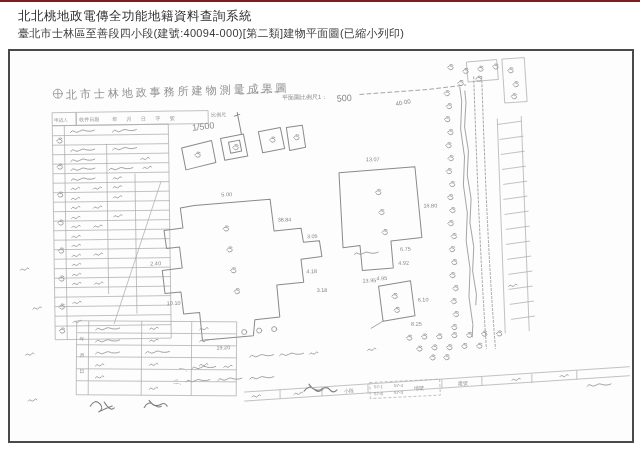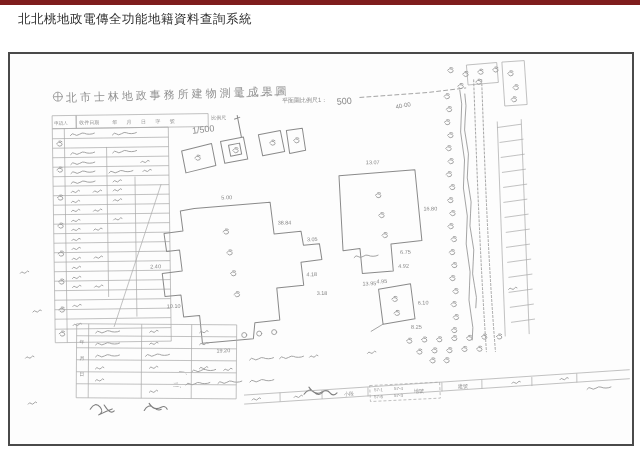--- a/index.html
+++ b/index.html
@@ -1,21 +1,21 @@
 <!DOCTYPE html>
 <html><head>
 <meta charset="utf-8">
 <style>
   html,body{margin:0;padding:0;}
   .page{
     position:relative;
     width:640px;height:452px;
     background:#ffffff;
     font-family:"Liberation Sans","DejaVu Sans",sans-serif;
-    border-top:5px solid #7f1d1d;
+    border-top:2px solid #7f1d1d;
     box-sizing:border-box;
     overflow:hidden;
   }
   .sys-title{
     position:absolute;left:18px;top:6px;
     font-size:12.5px;color:#2e2e2e;letter-spacing:.5px;white-space:nowrap;
   }
   .query-date{
     position:absolute;right:10px;top:8px;
     font-size:10.5px;color:#3a3a3a;white-space:nowrap;
@@ -39,20 +39,21 @@
   .poly{stroke:#8a8a8a;fill:none;stroke-width:1;stroke-linejoin:round;}
   .dim{fill:#878787;font-size:5.5px;}
   .lbl{fill:#8d8d8d;}
 </style>
 </head>
 <body>
 
 <div class="page">
 
   <div class="sys-title">北北桃地政電傳全功能地籍資料查詢系統</div>
+  <div class="doc-title">臺北市士林區至善段四小段(建號:40094-000)[第二類]建物平面圖(已縮小列印)</div>
 
   <div class="frame">
     <svg width="622" height="390" viewBox="0 0 622 390">
       <defs>
         <path id="hw" d="M0,0 q1.5,-2.5 3,-0.5 q1.5,1.5 3,-0.5 q1,-2 2.5,-0.5"></path>
         <path id="hw2" d="M0,0 q2,-3 4,-1 t5,0 t5,-1 t5,1 t5,-1"></path>
         <path id="blob" d="M0,0 q2,-2.5 4.5,-1 q2,1.5 .5,3 q-2.5,1.5 -4,-.5 m1.5,-4 q2,-.5 3,.5"></path>
       </defs>
 
       <g transform="rotate(-0.8 311 195)">

